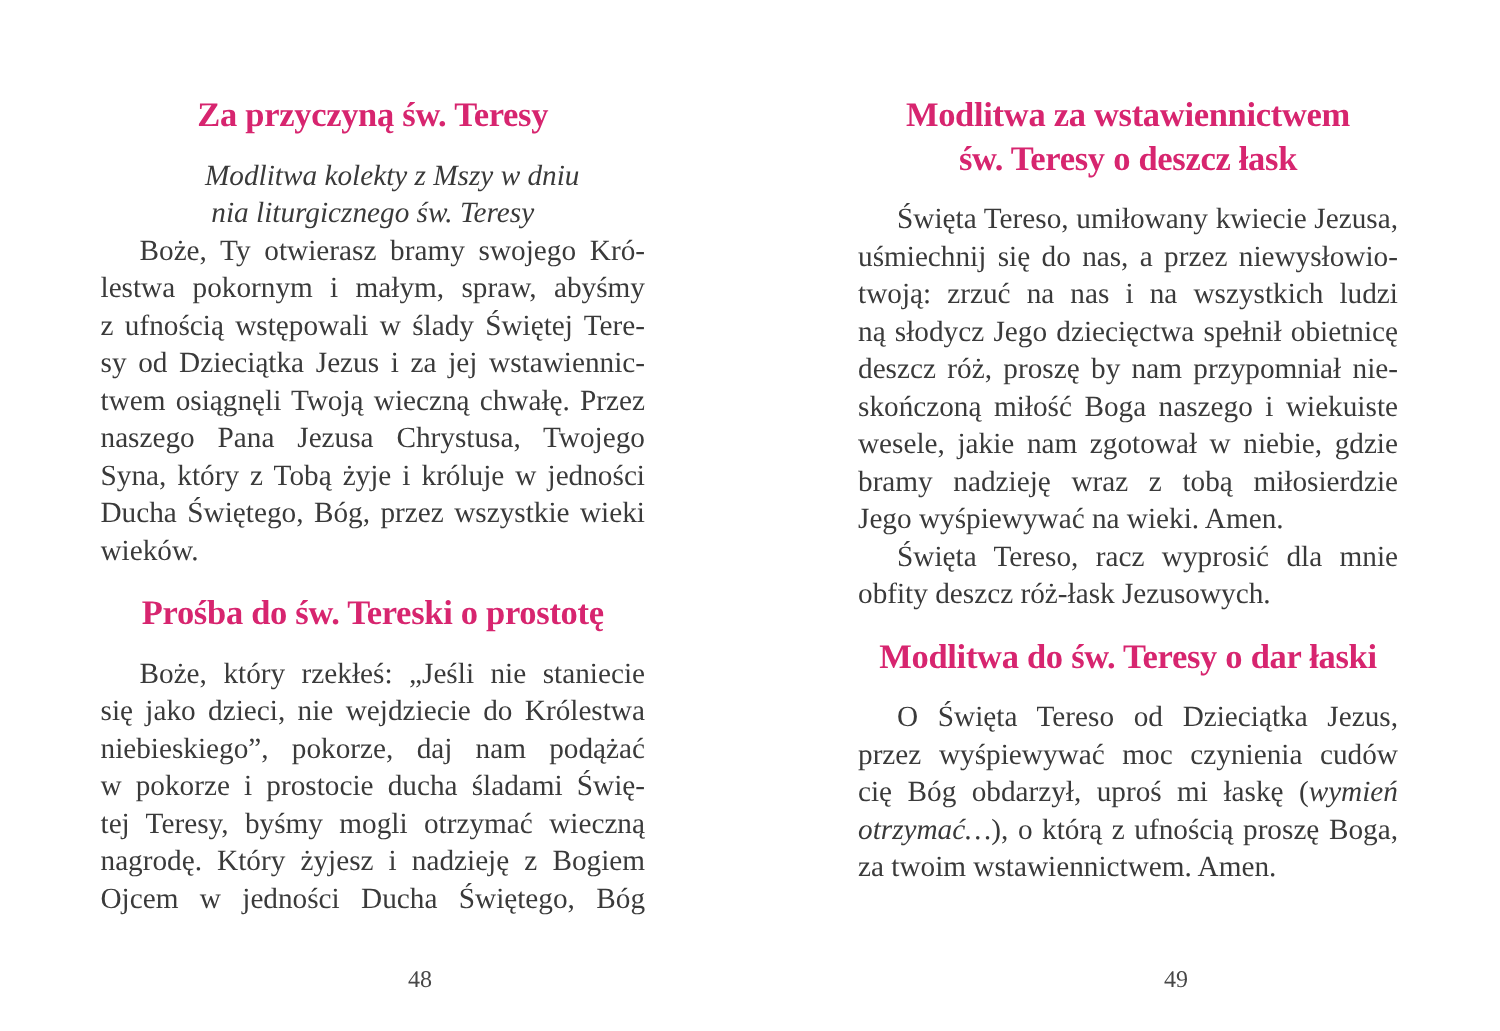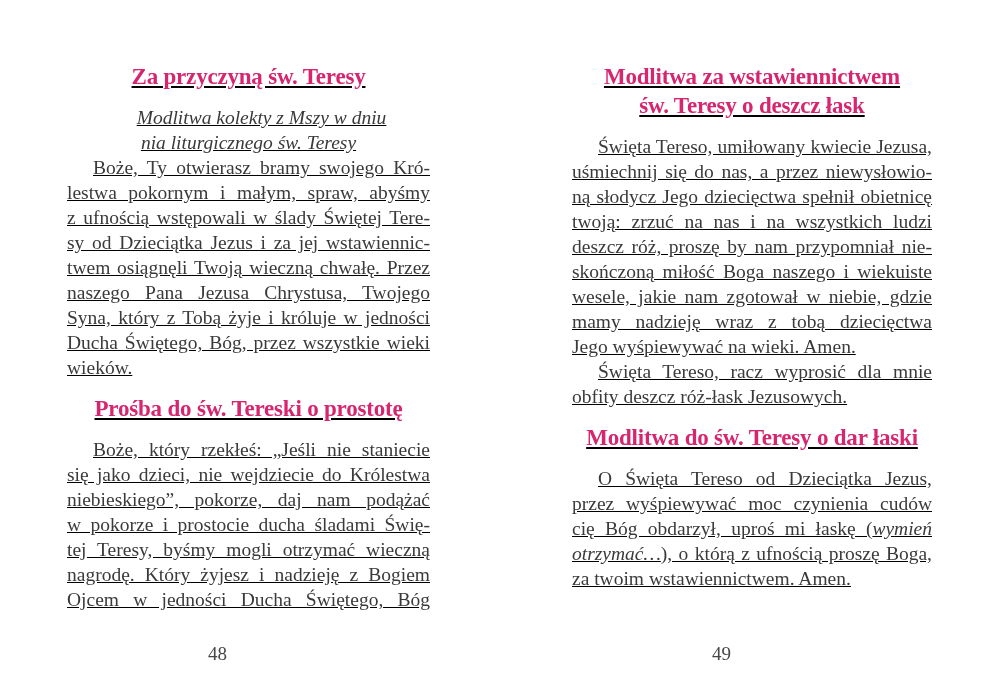--- a/index.html
+++ b/index.html
@@ -11,21 +11,20 @@
     position: relative;
     width: 1000px;
     height: 687px;
     background: #ffffff;
     overflow: hidden;
     font-family: "Liberation Serif", serif;
   }
   .page-col {
     position: absolute;
     top: 62px;
-    text-decoration: underline;
   }
   .page-col.left  { left: 67px;  width: 363px; }
   .page-col.right { left: 572px; width: 360px; }
 
   .section-title {
     font-weight: bold;
     font-size: 23px;
     line-height: 29px;
     text-align: center;
     color: var(--title-color, #d7256f);
@@ -50,22 +49,22 @@
   }
   .line.indent { text-indent: 26px; }
 
   .paragraph.italic .line { font-style: italic; text-align: center; }
   .it { font-style: italic; }
 
   .pagenum {
     position: absolute;
     top: 644px;
     width: 80px;
-    text-align: left;
-    font-size: 19px;
+    text-align: right;
+    font-size: 16px;
     line-height: 20px;
     color: var(--pagenum-color, #474747);
     font-family: "Liberation Serif", serif;
   }
   .pagenum.left-num  { left: 208px; }
   .pagenum.right-num { left: 712px; }
 </style>
 </head>
 <body>
 
@@ -103,26 +102,26 @@
       </div>
     </div>
   <div class="page-col right" id="right-col">
       <div class="section-title">
         <div>Modlitwa za wstawiennictwem</div>
         <div>św. Teresy o deszcz łask</div>
       </div>
       <div class="paragraph">
         <div class="line just indent">Święta Tereso, umiłowany kwiecie Jezusa,</div>
         <div class="line just">uśmiechnij się do nas, a przez niewysłowio-</div>
+        <div class="line just">twoją: zrzuć na nas i na wszystkich ludzi</div>
         <div class="line just">ną słodycz Jego dziecięctwa spełnił obietnicę</div>
-        <div class="line just">twoją: zrzuć na nas i na wszystkich ludzi</div>
         <div class="line just">deszcz róż, proszę by nam przypomniał nie-</div>
         <div class="line just">skończoną miłość Boga naszego i wiekuiste</div>
         <div class="line just">wesele, jakie nam zgotował w niebie, gdzie</div>
-        <div class="line just">mamy nadzieję wraz z tobą dziecięctwa</div>
+        <div class="line just">bramy nadzieję wraz z tobą miłosierdzie</div>
         <div class="line">Jego wyśpiewywać na wieki. Amen.</div>
       </div>
       <div class="paragraph">
         <div class="line just indent">Święta Tereso, racz wyprosić dla mnie</div>
         <div class="line">obfity deszcz róż-łask Jezusowych.</div>
       </div>
       <div class="section-title">
         <div>Modlitwa do św. Teresy o dar łaski</div>
       </div>
       <div class="paragraph">

